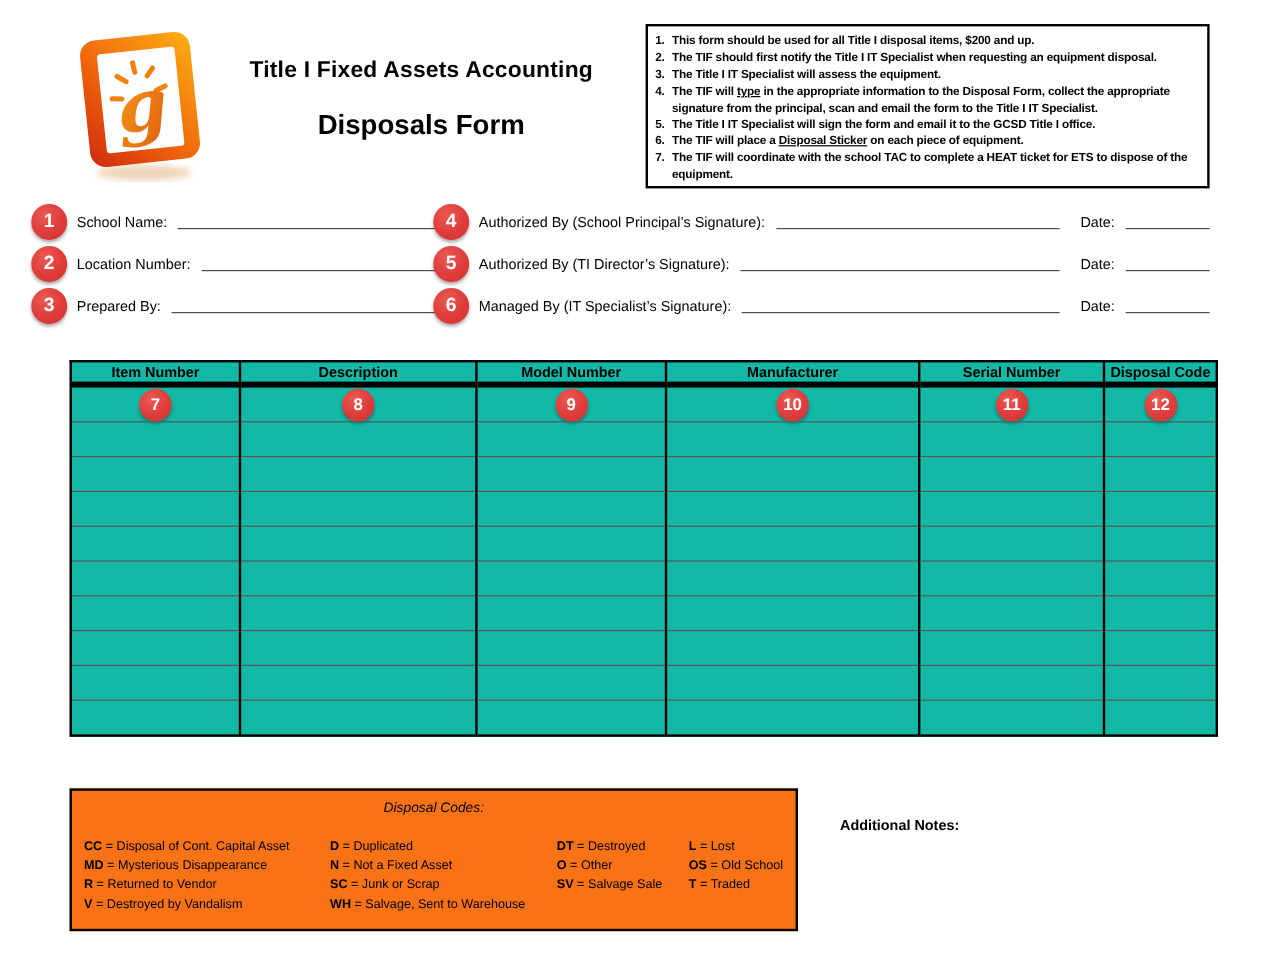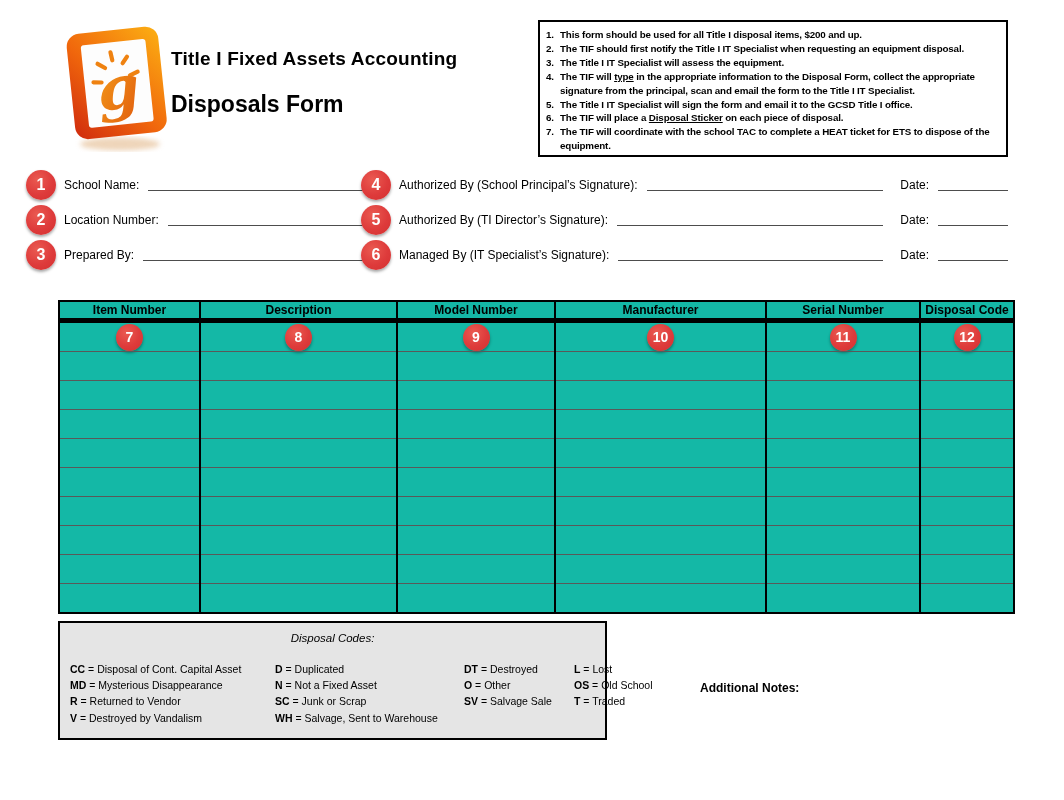--- a/index.html
+++ b/index.html
@@ -3,21 +3,21 @@
 <meta charset="utf-8">
 <style>
   * { margin:0; padding:0; box-sizing:border-box; }
   html,body { background:#ffffff; }
   body {
     width:1064px; height:800px; position:relative; overflow:hidden;
     font-family:"Liberation Sans", sans-serif; color:#000;
   }
   
   .logo { position:absolute; left:56px; top:24px; width:122px; height:130px; }
-  .title-block { position:absolute; left:171px; top:48px; width:360px; }
+  .title-block { position:absolute; left:171px; top:48px; width:360px; text-align:center; }
   .title-line1 { font-size:19px; font-weight:700; letter-spacing:.2px; }
   .title-line2 { font-size:23px; font-weight:700; margin-top:21px; }
   .instructions {
     position:absolute; left:538px; top:20px; width:470px; height:137px;
     border:2px solid #000; padding:6px 4px 4px 6px; background:#fff;
   }
   .instr-item { display:flex; font-size:9.8px; font-weight:700; line-height:13.9px; letter-spacing:-0.15px; }
   .instr-num { width:14px; flex:0 0 14px; }
   .instr-text { flex:1; }
   .instr-text .u { text-decoration:underline; }
@@ -44,21 +44,21 @@
   }
   .disposal-table th {
     font-size:12px; font-weight:700; text-align:center; height:16px; padding:1px 0;
     border:2px solid #000; border-bottom:5px solid #000;
   }
   .disposal-table td { border-left:2px solid #000; border-right:2px solid #000; border-top:1.6px solid #595959; }
   .disposal-table tr.circle-row td { height:31px; border-top:none; }
   .disposal-table tr.empty-row td { height:29px; }
   .disposal-table { border:2px solid #000; }
   
-  .codes-box { position:absolute; left:58px; top:621px; width:549px; height:119px; border:2px solid #000; background:#e5e5e5; }
+  .codes-box { position:absolute; left:58px; top:657px; width:607px; height:119px; border:2px solid #000; background:#f97316; }
   .codes-title { position:absolute; top:9px; left:0; width:100%; text-align:center; font-style:italic; font-size:11.5px; }
   .codes-col { position:absolute; top:38px; font-size:10.5px; line-height:16.2px; white-space:nowrap; }
   .codes-col.c0 { left:10px; } .codes-col.c1 { left:215px; } .codes-col.c2 { left:404px; } .codes-col.c3 { left:514px; }
   .code-line b { font-weight:700; }
   
   .notes-label { position:absolute; left:700px; top:681px; font-size:12px; font-weight:600; }
 </style>
 </head>
 <body>
 
@@ -116,21 +116,21 @@
       <div class="instr-item">
         <span class="instr-num">4.</span>
         <span class="instr-text"><span>The TIF will </span><span class="u">type</span><span> in the appropriate information to the Disposal Form, collect the appropriate signature from the principal, scan and email the form to the Title I IT Specialist.</span></span>
       </div>
       <div class="instr-item">
         <span class="instr-num">5.</span>
         <span class="instr-text"><span>The Title I IT Specialist will sign the form and email it to the GCSD Title I office.</span></span>
       </div>
       <div class="instr-item">
         <span class="instr-num">6.</span>
-        <span class="instr-text"><span>The TIF will place a </span><span class="u">Disposal Sticker</span><span> on each piece of disposal.</span></span>
+        <span class="instr-text"><span>The TIF will place a </span><span class="u">Disposal Sticker</span><span> on each piece of equipment.</span></span>
       </div>
       <div class="instr-item">
         <span class="instr-num">7.</span>
         <span class="instr-text"><span>The TIF will coordinate with the school TAC to complete a HEAT ticket for ETS to dispose of the equipment.</span></span>
       </div>
     </div>
 </div>
 
 <div class="fields-left">
     <div class="field-row">

